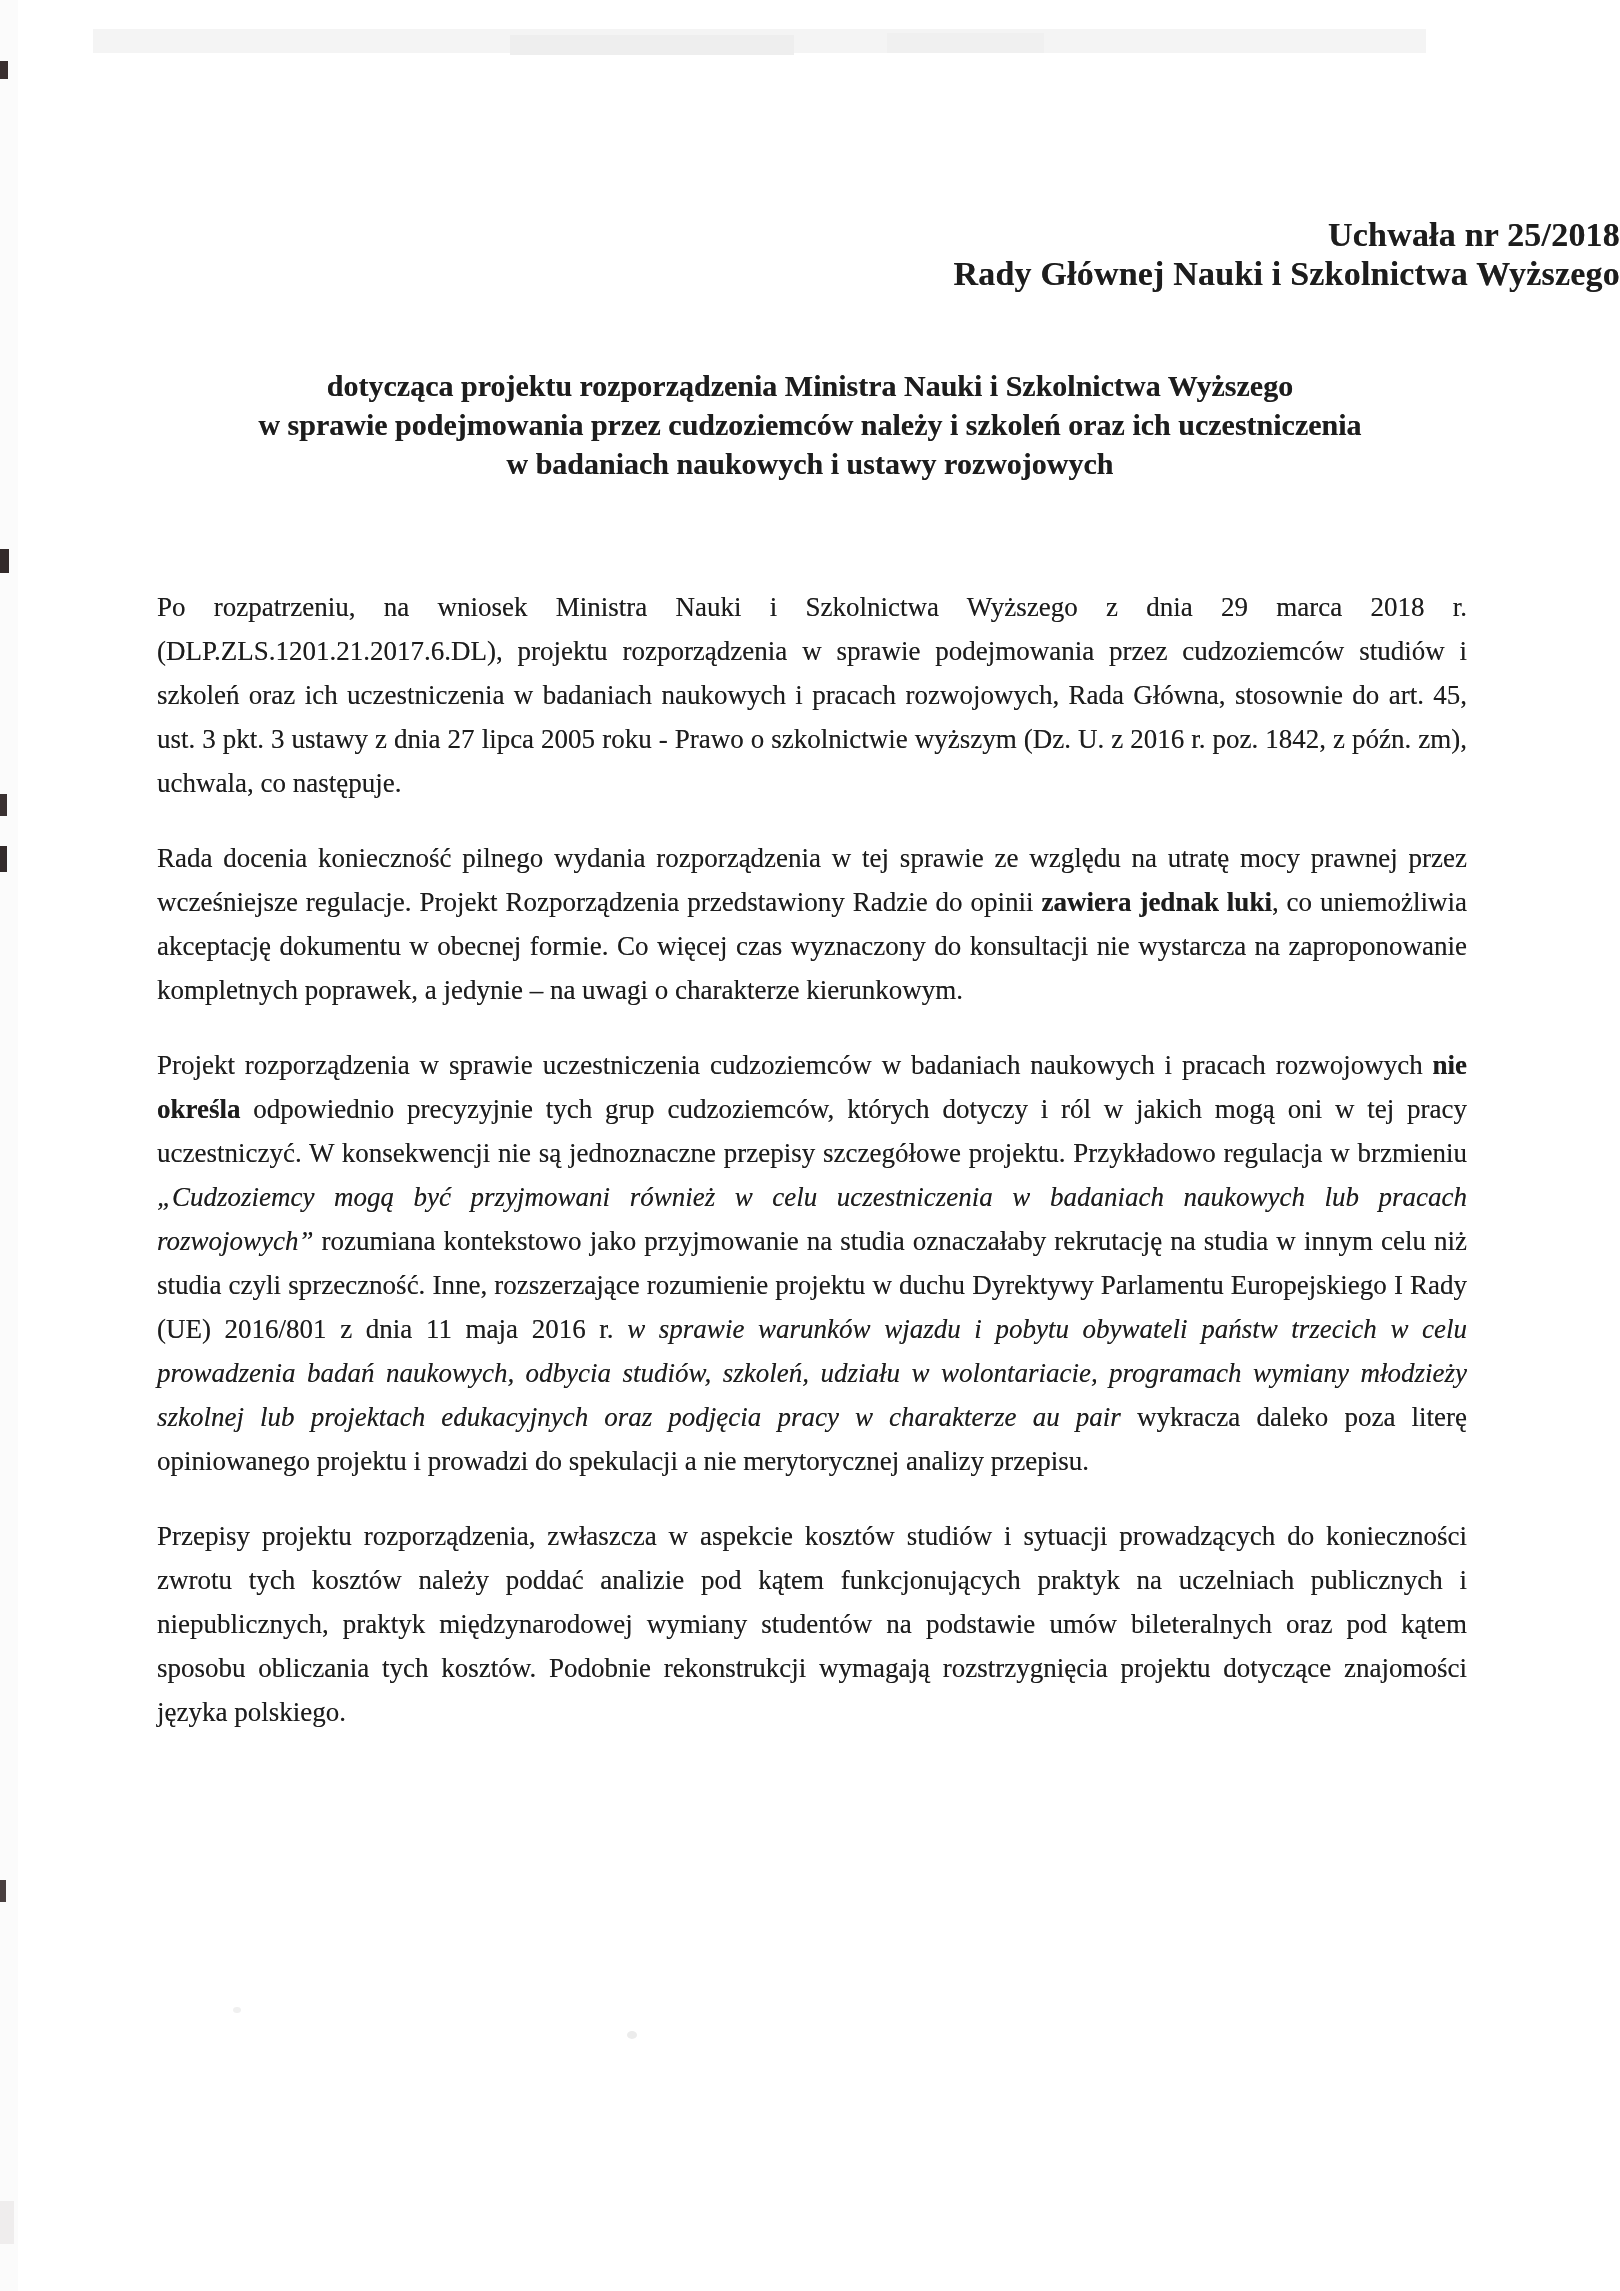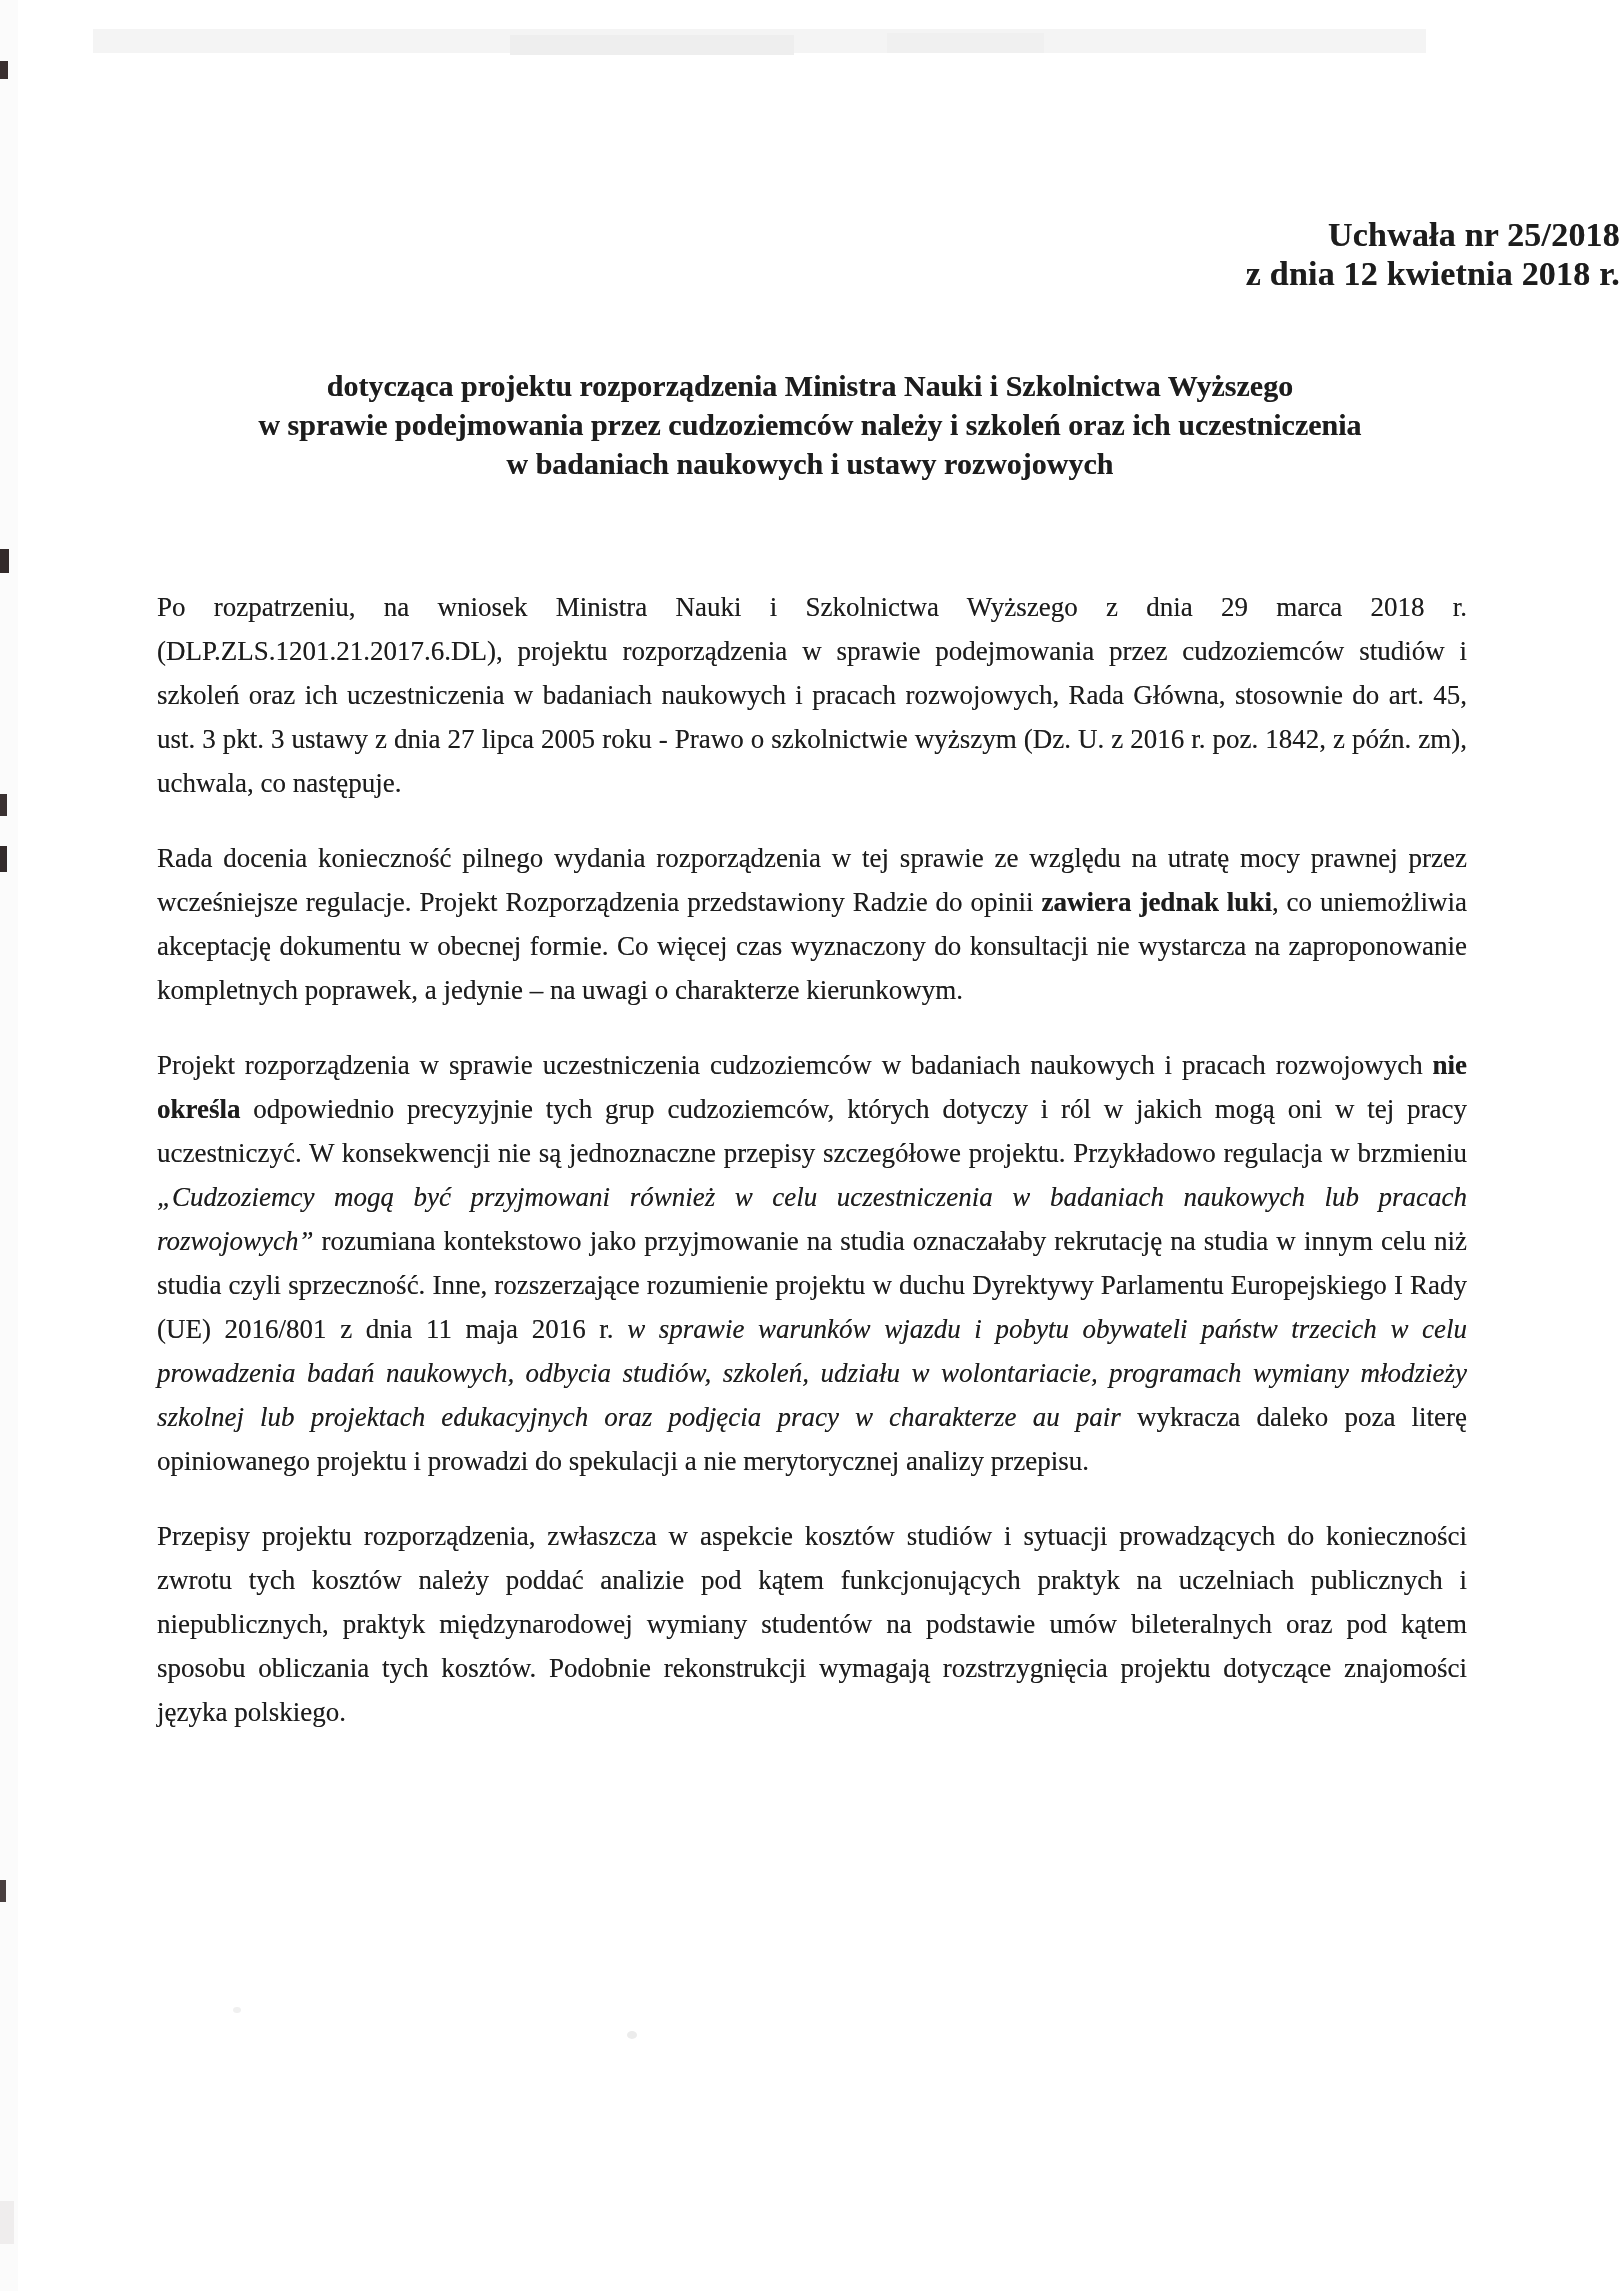--- a/index.html
+++ b/index.html
@@ -71,21 +71,21 @@
   <div class="artifact a-nub2"></div>
   <div class="artifact a-nub3"></div>
   <div class="artifact a-nub4"></div>
   <div class="artifact a-nub5"></div>
   <div class="artifact a-blsmudge"></div>
   <div class="artifact a-dot1"></div>
   <div class="artifact a-dot2"></div>
 
   <header class="doc-title">
     <div>Uchwała nr 25/2018</div>
-    <div>z dnia 12 kwietnia 2018 r.</div>
+    <div>Rady Głównej Nauki i Szkolnictwa Wyższego</div>
   </header>
 
   <section class="doc-subtitle">
     <div>dotycząca projektu rozporządzenia Ministra Nauki i Szkolnictwa Wyższego</div>
     <div>w sprawie podejmowania przez cudzoziemców należy i szkoleń oraz ich uczestniczenia</div>
     <div>w badaniach naukowych i ustawy rozwojowych</div>
   </section>
 
   <main class="doc-body">
       <p class="para"><span class="run normal">Po rozpatrzeniu, na wniosek Ministra Nauki i Szkolnictwa Wyższego z dnia 29 marca 2018 r. (DLP.ZLS.1201.21.2017.6.DL), projektu rozporządzenia w sprawie podejmowania przez cudzoziemców studiów i szkoleń oraz ich uczestniczenia w badaniach naukowych i pracach rozwojowych, Rada Główna, stosownie do art. 45, ust. 3 pkt. 3 ustawy z dnia 27 lipca 2005 roku - Prawo o szkolnictwie wyższym (Dz. U. z 2016 r.  poz. 1842, z późn. zm), uchwala, co następuje.</span></p>

